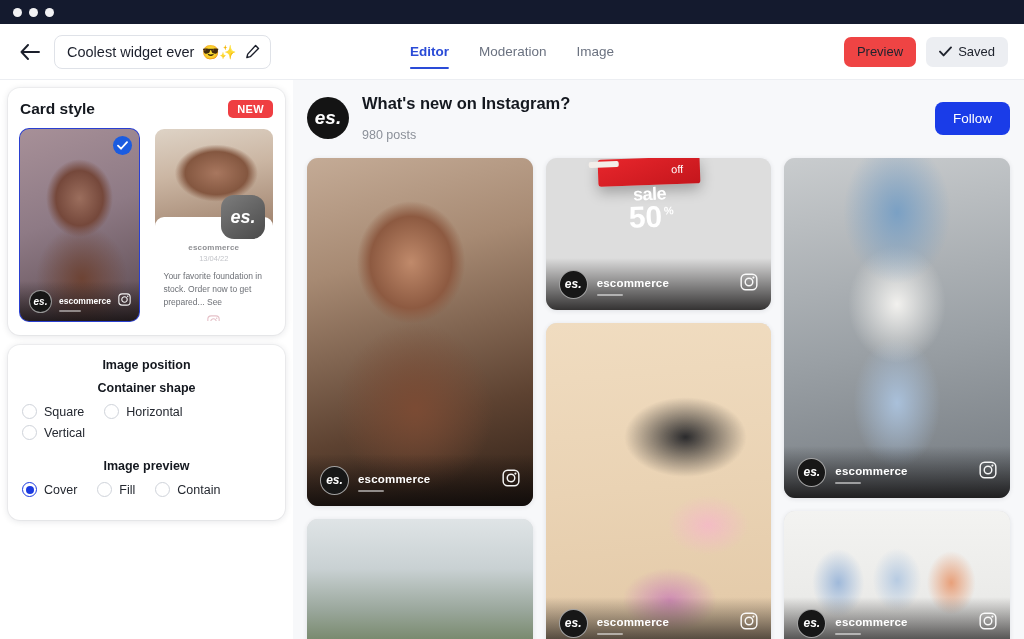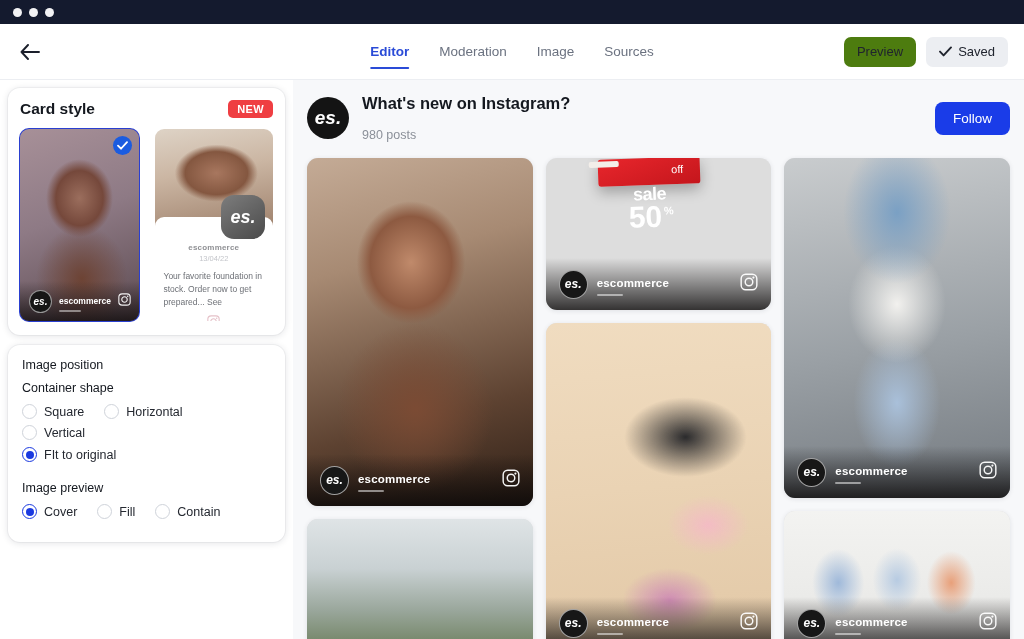--- a/index.html
+++ b/index.html
@@ -58,21 +58,21 @@
   .tab.active::after {
     content: ""; position: absolute; bottom: 10px; left: 0; right: 0;
     height: 2.5px; background: #2a4bd7; border-radius: 2px;
   }
 
   .toolbar-right {
     margin-left: auto; margin-right: 16px;
     display: flex; align-items: center; gap: 10px;
   }
   .pill {
-    background: #4d7c0f; border: none; border-radius: 7px;
+    background: #ef4444; border: none; border-radius: 7px;
     height: 30px; padding: 0 13px;
     font-size: 13px; color: #20242e;
     display: flex; align-items: center; gap: 6px;
     cursor: pointer; font-family: inherit;
   }
   .pill.saved { background: #eceef2; }
 
   
   .body-wrap { display: flex; height: 559px; background: #ffffff; }
 
@@ -158,21 +158,21 @@
     display: flex; align-items: center; justify-content: center;
     color: #fff; font-size: 18px; font-style: italic; font-weight: bold;
   }
   .so2-handle { font-size: 8px; font-weight: bold; color: #8f9094; letter-spacing:.2px; }
   .so2-date { font-size: 7.5px; color: #c3c5ca; margin-top: 2px; }
   .so2-text { font-size: 8.5px; color: #6d7076; line-height: 1.5; text-align: left; margin-top: 7px; }
   .so2-ig { margin-top: 6px; opacity: .55; }
 
   
   .panel-settings { padding: 13px 14px 16px 14px; }
-  .section-label { font-size: 12.5px; font-weight: normal; color: #14181f; margin-bottom: 9px; }
+  .section-label { font-size: 12.5px; font-weight: bold; color: #14181f; margin-bottom: 9px; text-align: center; }
 
   .segmented {
     display: inline-flex; border: 1px solid #dfe2e8; border-radius: 7px;
     overflow: hidden; background: #fff; margin-bottom: 17px;
   }
   .seg {
     font-size: 12.5px; color: #6a7078; padding: 6px 12px;
     cursor: pointer; background: #fff;
   }
   .seg.active { background: #e2e6fb; color: #2a45cf; }
@@ -298,26 +298,34 @@
   <span class="dot"></span>
 </div>
 
 <div class="toolbar">
   <div class="back-arrow">
     <svg width="20" height="16" viewBox="0 0 20 16">
       <path d="M8 1 L1.5 8 L8 15 M1.5 8 H19" stroke="#1b1f2b" stroke-width="1.9" fill="none" stroke-linecap="round" stroke-linejoin="round"></path>
     </svg>
   </div>
 
+  <div class="title-field">
+    <span class="title-text">Coolest widget ever</span>
+    <span class="title-emoji">😎✨</span>
+    <span class="pencil-icon">
+      <svg width="15" height="15" viewBox="0 0 16 16">
+        <path d="M11.3 1.6 L14.4 4.7 L5.6 13.5 L2 14.4 L2.9 10.8 Z" fill="none" stroke="#1b1f2b" stroke-width="1.5" stroke-linejoin="round"></path>
+      </svg>
+    </span>
+  </div>
 
   <div class="tabs">
     <div class="tab active">Editor</div>
     <div class="tab">Moderation</div>
     <div class="tab">Image</div>
-    <div class="tab">Sources</div>
   </div>
 
   <div class="toolbar-right">
     <button class="pill">Preview</button>
     <button class="pill saved">
       <svg width="13" height="11" viewBox="0 0 13 11">
         <path d="M1 5.6 L4.6 9.4 L12 1.4" stroke="#20242e" stroke-width="1.9" fill="none" stroke-linecap="round" stroke-linejoin="round"></path>
       </svg>
       <span>Saved</span>
     </button>
@@ -391,26 +399,20 @@
         </span>
         <span class="radio-item">
           <span class="radio"></span>
           <span class="radio-label">Horizontal</span>
         </span>
         <span class="radio-item">
           <span class="radio"></span>
           <span class="radio-label">Vertical</span>
         </span>
       </div>
-      <div class="radio-row">
-        <span class="radio-item">
-          <span class="radio on"></span>
-          <span class="radio-label">FIt to original</span>
-        </span>
-      </div>
 
       <div class="gap-block"></div>
 
       <div class="section-label">Image preview</div>
       <div class="radio-row">
         <span class="radio-item">
           <span class="radio on"></span>
           <span class="radio-label">Cover</span>
         </span>
         <span class="radio-item">

